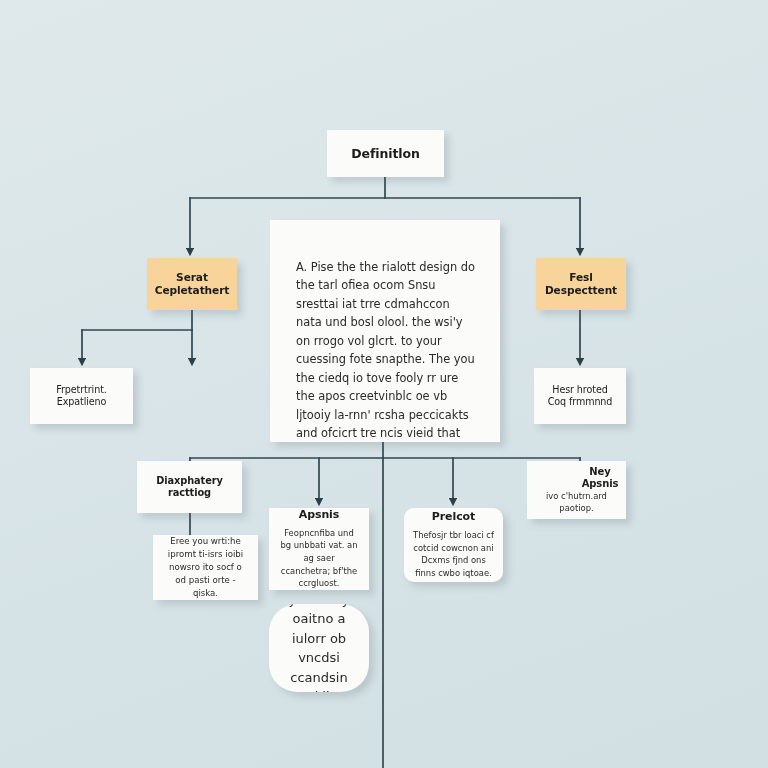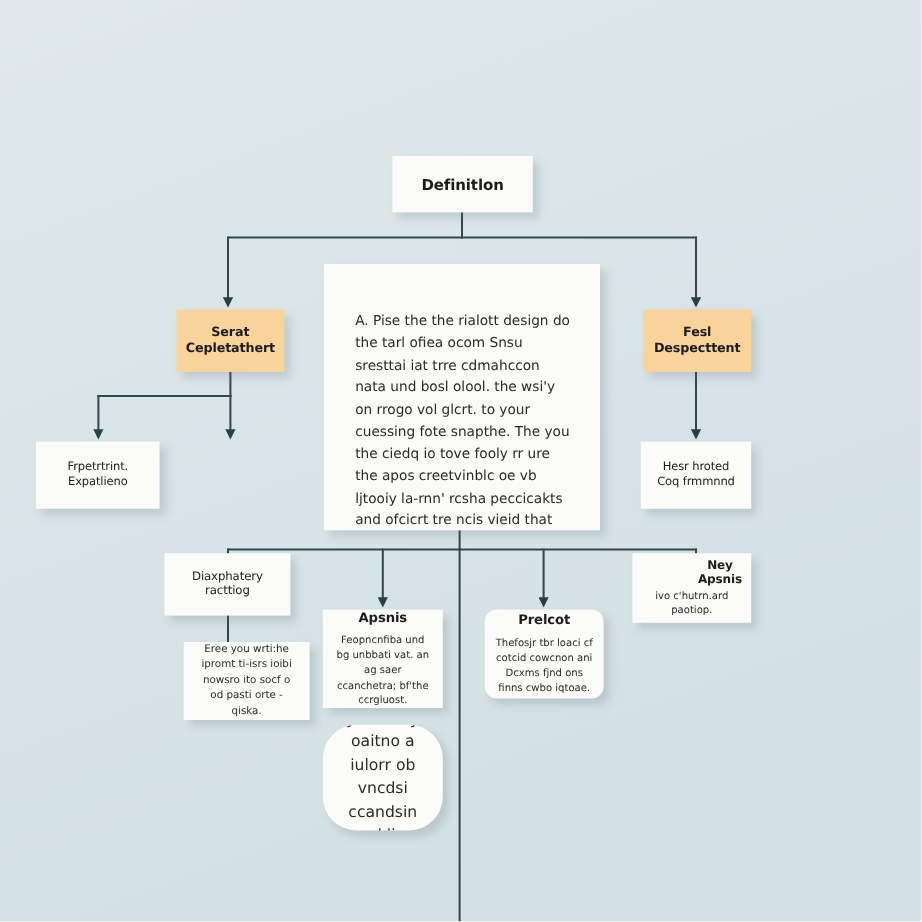--- a/index.html
+++ b/index.html
@@ -69,21 +69,21 @@
   #n-prop { left: 30px; top: 368px; width: 103px; height: 56px; }
   #n-prop .node-title { font-size: 9.6px; font-weight: normal; text-align: center; }
 
   #n-char { left: 145px; top: 368px; width: 93px; height: 56px; }
   #n-char .node-title { font-size: 9.6px; font-weight: normal; }
 
   #n-how { left: 534px; top: 368px; width: 92px; height: 56px; }
   #n-how .node-title { font-size: 9.6px; font-weight: normal; }
 
   #n-disc { left: 137px; top: 461px; width: 105px; height: 52px; }
-  #n-disc .node-title { font-size: 9.8px; font-weight: normal; }
+  #n-disc .node-title { font-size: 9.8px; font-weight: bold; }
 
   #n-disc2 { left: 137px; top: 535px; width: 105px; height: 65px;
              padding: 8px 10px; justify-content: center; margin-left: 16px; }
   #n-disc2 .node-body { font-size: 8.6px; line-height: 1.5; }
 
   #n-key { left: 527px; top: 461px; width: 99px; height: 58px;
            padding: 7px 8px; }
   #n-key .node-title { font-size: 10px; padding-left: 47px; }
   #n-key .node-body { font-size: 8.4px; line-height: 1.42; }
 

